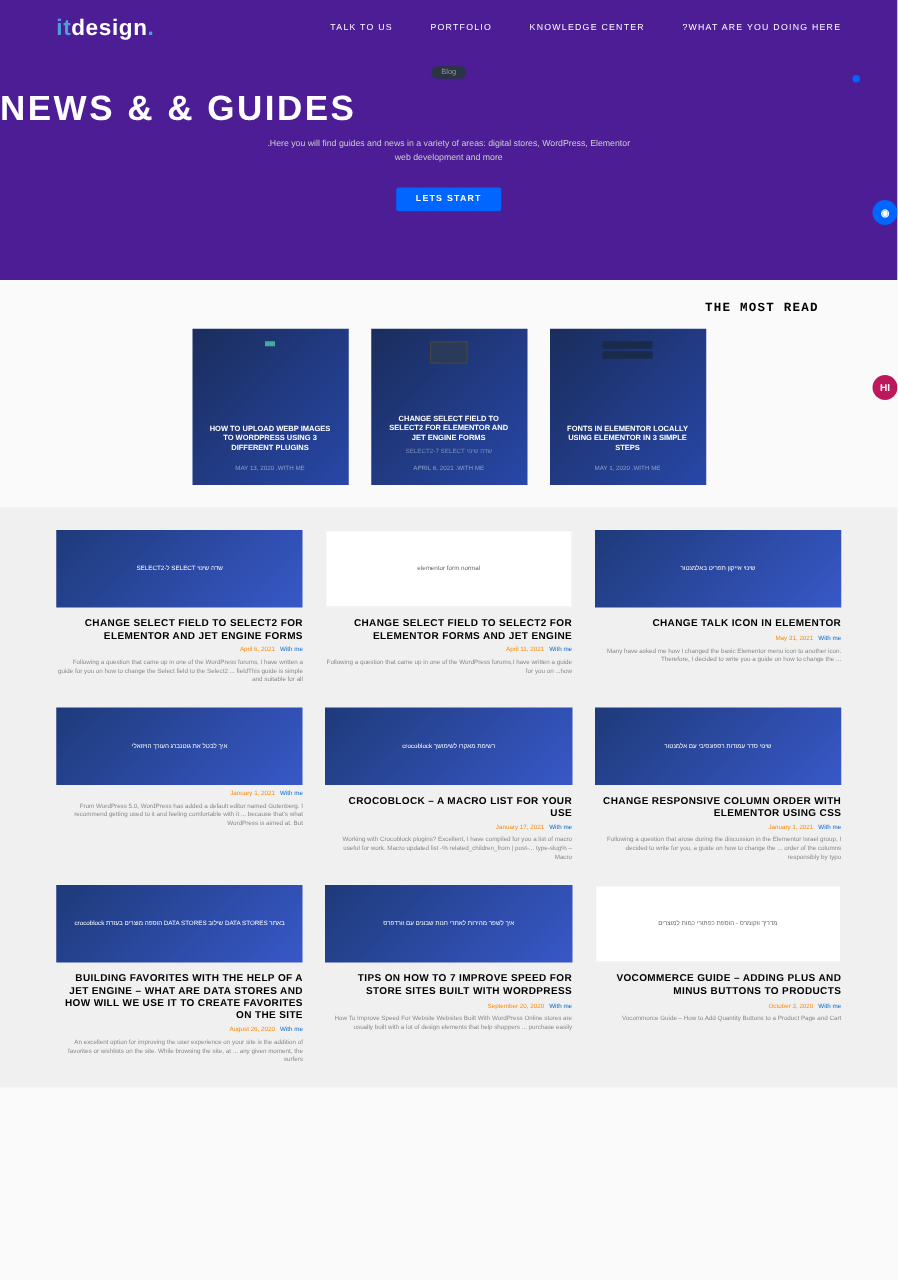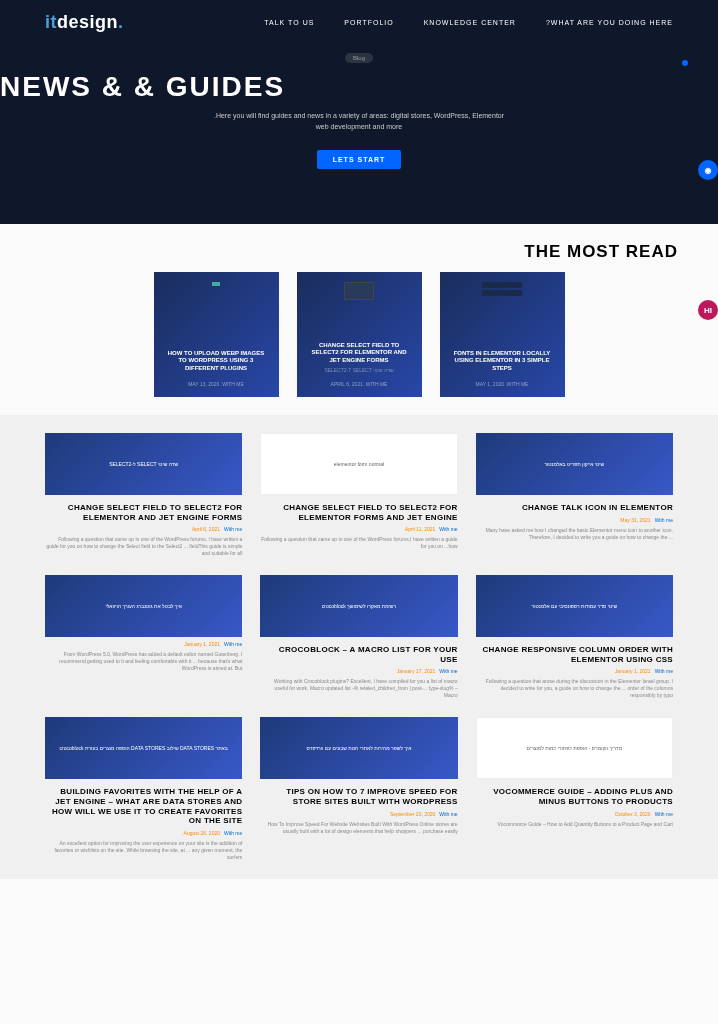--- a/index.html
+++ b/index.html
@@ -1,33 +1,33 @@
 <!DOCTYPE html>
 <html><head>
 <meta charset="utf-8">
 <style>
 *{margin:0;padding:0;box-sizing:border-box}
 body{font-family:Arial,sans-serif;background:#fafafa;width:718px}
-.header{background:#0f172a;padding:12px 0 55px;position:relative}
+.header{background:#4c1d95;padding:12px 0 55px;position:relative}
 .nav{display:flex;align-items:center;padding:0 45px;gap:40px}
 .logo{font-size:18px;font-weight:bold;color:#fff;letter-spacing:0.5px}
 .logo-i{color:#4a9fd8}
 .logo-dot{color:#4a9fd8}
 .nav-links{display:flex;gap:30px;margin-left:auto}
 .nav-link{color:#fff;font-size:7px;letter-spacing:1px;cursor:pointer}
 .badge{display:inline-block;background:#2a3442;color:#999;font-size:6px;padding:2px 8px;border-radius:8px;margin:20px auto 8px;text-align:center}
 .badge-wrap{text-align:center}
 .hero-title{color:#fff;font-size:28px;font-weight:900;letter-spacing:2px;font-family:Impact,sans-serif}
 .hero-sub{color:#ccc;font-size:7px;text-align:center;margin-top:8px;line-height:1.5}
 .hero-btn{display:block;margin:18px auto 0;background:#0066ff;color:#fff;border:none;padding:6px 16px;font-size:7px;font-weight:bold;letter-spacing:1px;cursor:pointer;border-radius:2px}
 .blue-dot{position:absolute;right:30px;top:60px;width:6px;height:6px;background:#0066ff;border-radius:50%}
 .fab{position:absolute;right:0;width:20px;height:20px;border-radius:50%;display:flex;align-items:center;justify-content:center;color:#fff;font-size:8px;font-weight:bold}
 .fab-blue{background:#0066ff;top:160px}
 .fab-teal{background:#be185d;top:300px}
-.section-title{font-size:17px;font-weight:900;text-align:right;padding:18px 40px 10px;letter-spacing:1px;font-family:Liberation Sans, sans-serif}
+.section-title{font-size:10px;font-weight:900;text-align:right;padding:18px 63px 10px;letter-spacing:1px;font-family:Liberation Mono, monospace}
 .cards{display:flex;gap:18px;padding:0 45px 18px;justify-content:center}
 .card{width:125px;height:125px;background:linear-gradient(135deg,#1a2d5c 0%,#2847a8 100%);position:relative;display:flex;flex-direction:column;justify-content:center;padding:10px}
 .card-mini{width:30px;height:18px;background:#2a3a5a;margin:0 auto 8px;border:1px solid #444}
 .card-mini2{width:40px;height:6px;background:#1a2a4a;margin:0 auto 2px}
 .card-title{color:#fff;font-size:6px;font-weight:bold;text-align:center;line-height:1.3;margin-top:auto}
 .card-sub{color:#7a8fb8;font-size:5px;text-align:center;margin-top:2px}
 .card-meta{color:#8fa0c4;font-size:5px;text-align:center;margin-top:8px}
 .grid-section{background:#f0f0f0;padding:18px 45px}
 .grid{display:grid;grid-template-columns:repeat(3,1fr);gap:18px}
 .post{background:transparent}

